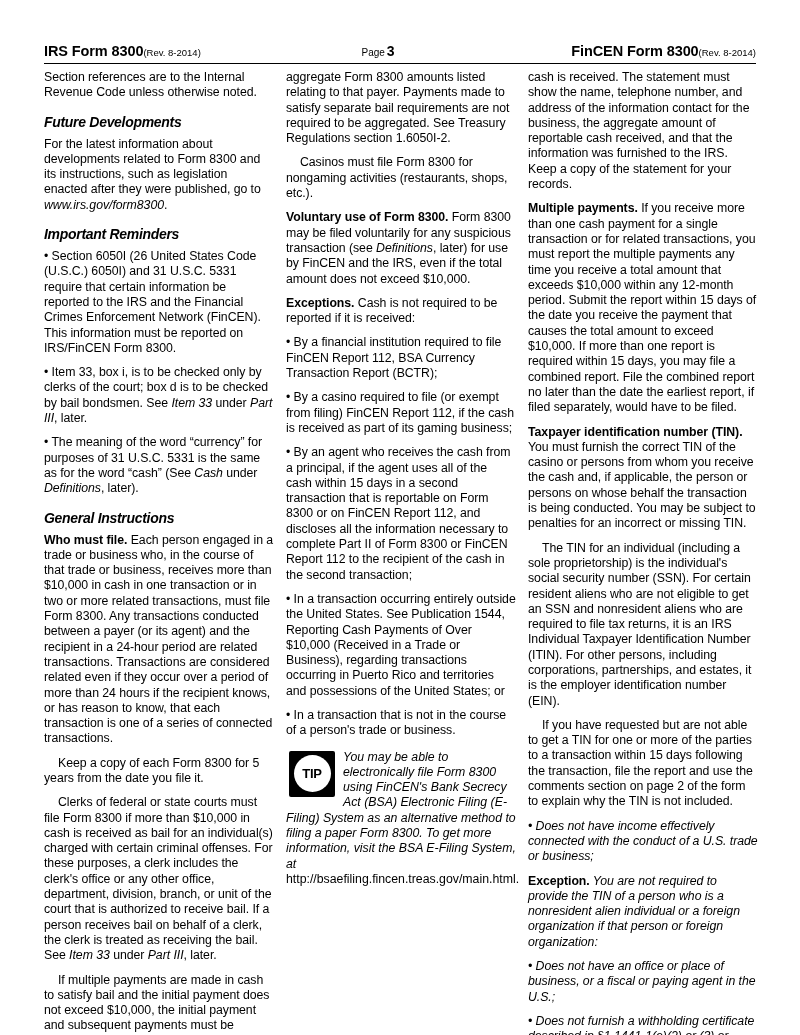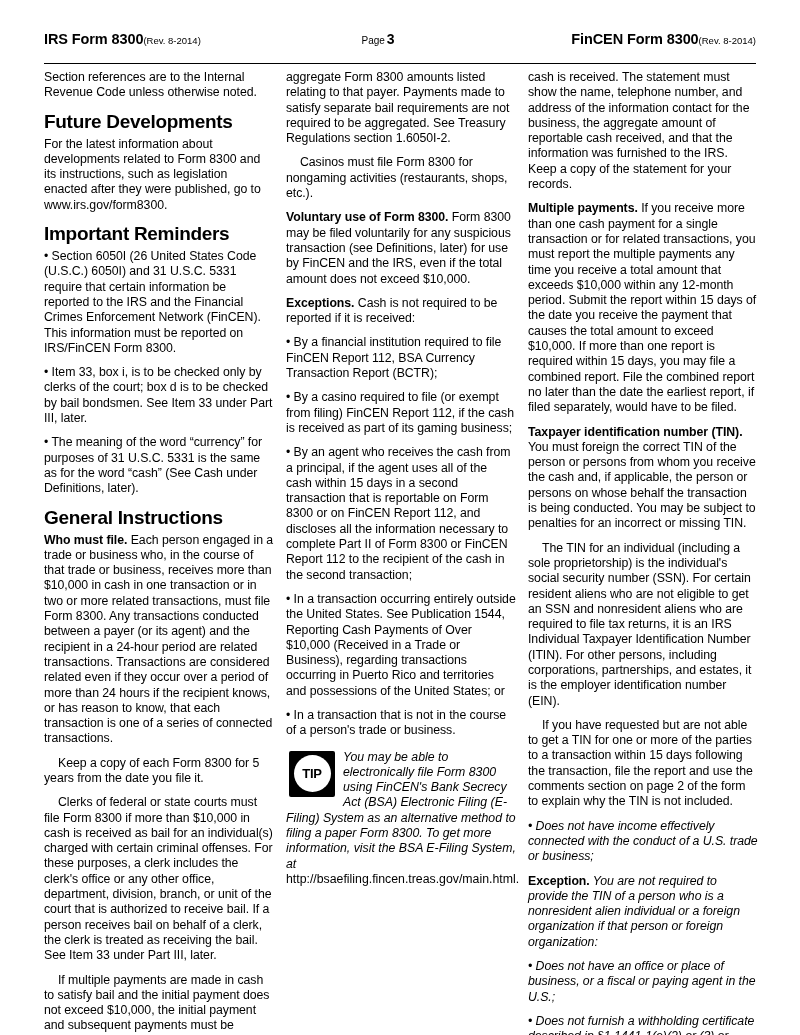--- a/index.html
+++ b/index.html
@@ -23,21 +23,21 @@
   .page-header {
     position: absolute;
     left: 44px;
     top: 38px;
     width: 712px;
     height: 26px;
     display: flex;
     align-items: flex-end;
     justify-content: space-between;
     border-bottom: 1.6px solid #000;
-    padding-bottom: 16px;
+    padding-bottom: 4px;
     box-sizing: border-box;
   }
   .hdr-left, .hdr-right {
     font-size: 14.5px;
     font-weight: bold;
     letter-spacing: -0.1px;
     white-space: nowrap;
   }
   .hdr-rev {
     font-size: 9.5px;
@@ -85,30 +85,32 @@
   .indent {
     text-indent: 14px;
   }
   .gap {
     margin-top: 9px;
   }
   .bullet {
     margin-top: 9px;
   }
   h2.heading {
-    font-size: 19px;
+    font-size: 14px;
     font-weight: bold;
     line-height: 22px;
     margin: 10px 0 4px 0;
     letter-spacing: -0.3px;
+    font-style: italic;
   }
   .runin {
     font-weight: bold;
   }
   .ital {
+    font-style: italic;
   }
   .allital {
     font-style: italic;
   }
   
   .tip-block {
     margin-top: 11px;
     position: relative;
     min-height: 58px;
   }
@@ -224,21 +226,21 @@
       </div>
 
     </div>
 
     <div class="col">
 
       <p class="para">cash is received. The statement must show the name, telephone number, and address of the information contact for the business, the aggregate amount of reportable cash received, and that the information was furnished to the IRS. Keep a copy of the statement for your records.</p>
 
       <p class="para gap"><span class="runin">Multiple payments.</span><span> If you receive more than one cash payment for a single transaction or for related transactions, you must report the multiple payments any time you receive a total amount that exceeds $10,000 within any 12-month period. Submit the report within 15 days of the date you receive the payment that causes the total amount to exceed $10,000. If more than one report is required within 15 days, you may file a combined report. File the combined report no later than the date the earliest report, if filed separately, would have to be filed.</span></p>
 
-      <p class="para gap"><span class="runin">Taxpayer identification number (TIN).</span><span> You must foreign the correct TIN of the person or persons from whom you receive the cash and, if applicable, the person or persons on whose behalf the transaction is being conducted. You may be subject to penalties for an incorrect or missing TIN.</span></p>
+      <p class="para gap"><span class="runin">Taxpayer identification number (TIN).</span><span> You must furnish the correct TIN of the casino or persons from whom you receive the cash and, if applicable, the person or persons on whose behalf the transaction is being conducted. You may be subject to penalties for an incorrect or missing TIN.</span></p>
 
       <p class="para gap indent">The TIN for an individual (including a sole proprietorship) is the individual's social security number (SSN). For certain resident aliens who are not eligible to get an SSN and nonresident aliens who are required to file tax returns, it is an IRS Individual Taxpayer Identification Number (ITIN). For other persons, including corporations, partnerships, and estates, it is the employer identification number (EIN).</p>
 
       <p class="para gap indent">If you have requested but are not able to get a TIN for one or more of the parties to a transaction within 15 days following the transaction, file the report and use the comments section on page 2 of the form to explain why the TIN is not included.</p>
 
       <p class="para bullet allital">• Does not have income effectively connected with the conduct of a U.S. trade or business;</p>
 
       <p class="para gap"><span class="runin">Exception.</span><span class="allital"> You are not required to provide the TIN of a person who is a nonresident alien individual or a foreign organization if that person or foreign organization:</span></p>
       <p class="para bullet allital">• Does not have an office or place of business, or a fiscal or paying agent in the U.S.;</p>
       <p class="para bullet allital">• Does not furnish a withholding certificate described in §1.1441-1(e)(2) or (3) or §1.1441-5(c)(2)(iv) or (3)(iii) to the extent required under §1.1441-1(e)(4)(vii); or</p>

